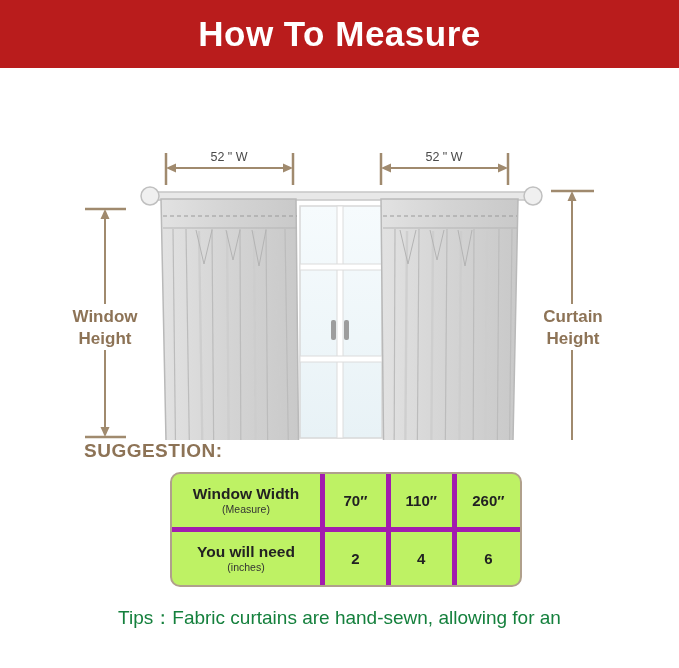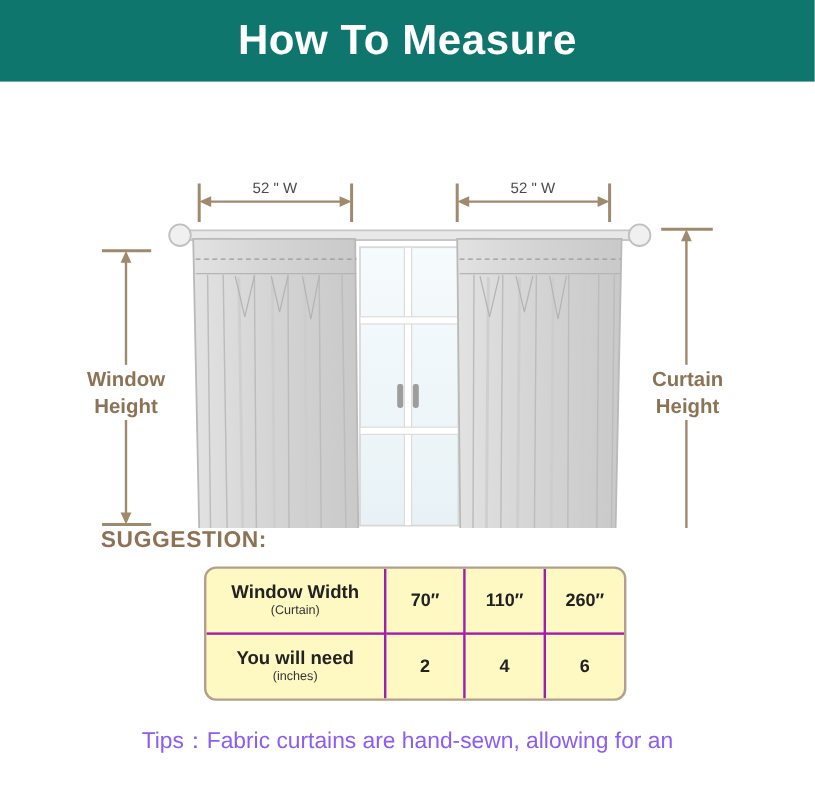--- a/index.html
+++ b/index.html
@@ -12,21 +12,21 @@
     background: #ffffff;
     font-family: "Liberation Sans", sans-serif;
     overflow: hidden;
     position: relative;
   }
 
   
   .header {
     width: 679px;
     height: 68px;
-    background: #0f766e;
+    background: #b91c1c;
     display: flex;
     align-items: center;
     justify-content: center;
     box-sizing: border-box;
   }
   .header-title {
     color: #ffffff;
     font-size: 35px;
     font-weight: bold;
     letter-spacing: 0.5px;
@@ -70,29 +70,29 @@
     letter-spacing: 0.5px;
   }
 
   .table-wrap {
     margin-top: 10px;
     margin-left: 170px;
     width: 348px;
     border: 2px solid #b0a08c;
     border-radius: 10px;
     overflow: hidden;
-    background: #fef9c3;
+    background: #bef264;
   }
   table.suggest {
     border-collapse: collapse;
     width: 100%;
     table-layout: fixed;
   }
   table.suggest td {
-    border: 2px solid #a21caf;
+    border: 5px solid #a21caf;
     text-align: center;
     vertical-align: middle;
     color: #222222;
     font-size: 15px;
     height: 53px;
     padding: 0;
   }
   table.suggest tr td:first-child {
     border-left: none;
     width: 148px;
@@ -123,21 +123,21 @@
     font-weight: bold;
   }
 
   
   .tips {
     position: absolute;
     left: 0;
     top: 604px;
     width: 679px;
     text-align: center;
-    color: #8b5cf6;
+    color: #15803d;
     font-size: 19px;
     line-height: 1.45;
     padding: 0 28px;
     box-sizing: border-box;
   }
   .tips-label {
     font-weight: normal;
   }
 </style>
 </head>
@@ -281,21 +281,21 @@
 
 <div class="suggestion-wrap">
   <div class="suggestion-title">SUGGESTION:</div>
 
   <div class="table-wrap">
     <table class="suggest">
       <tbody>
           <tr>
         <td>
           <span class="cell-main">Window Width</span>
-          <span class="cell-sub">(Curtain)</span>
+          <span class="cell-sub">(Measure)</span>
         </td>
         <td class="num-cell">70″</td>
         <td class="num-cell">110″</td>
         <td class="num-cell">260″</td>
       </tr>
       <tr>
         <td>
           <span class="cell-main">You will need</span>
           <span class="cell-sub">(inches)</span>
         </td>

